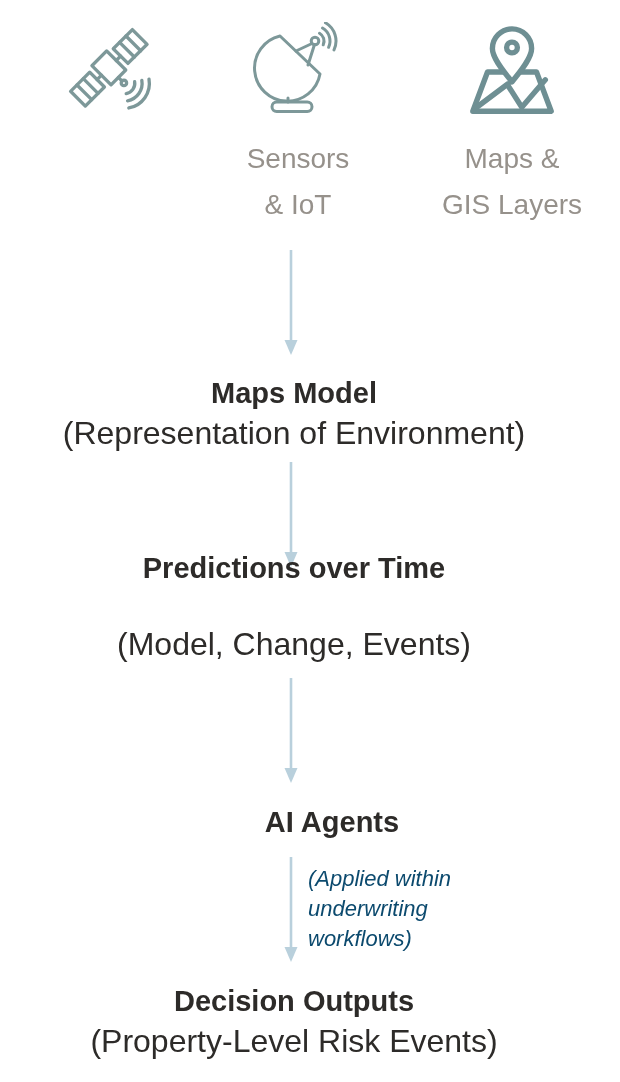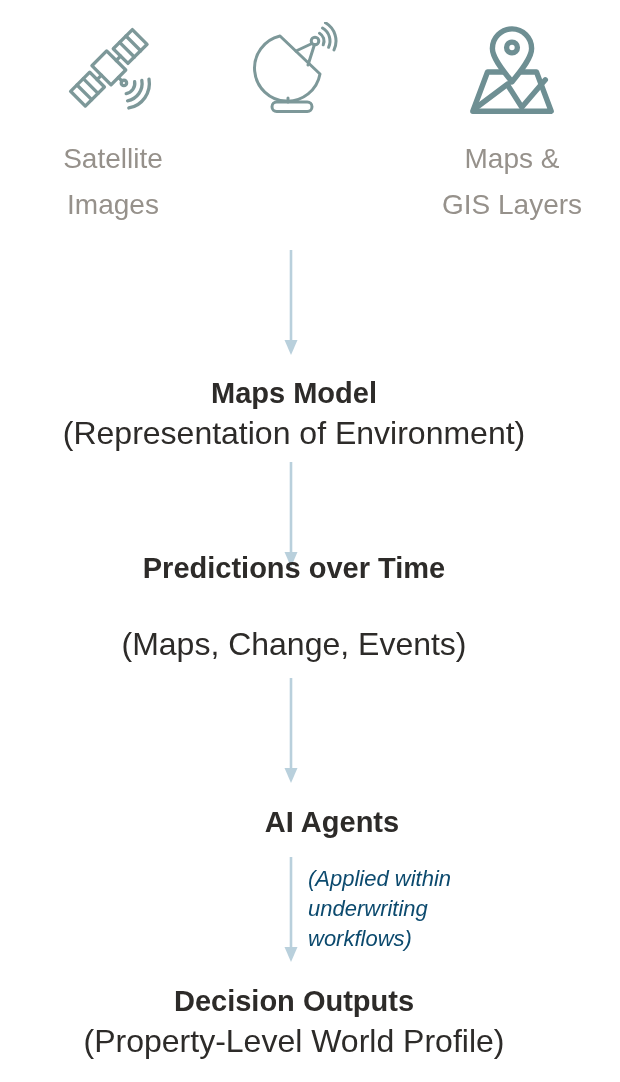--- a/index.html
+++ b/index.html
@@ -48,38 +48,38 @@
           <line x1="70.7" y1="36" x2="70.7" y2="56"></line>
           <line x1="79.3" y1="36" x2="79.3" y2="56"></line>
           <line x1="46" y1="59" x2="46" y2="64"></line>
           <circle cx="46" cy="66.5" r="2.6"></circle>
         </g>
         <path d="M 70.8 59.3 A 10 10 0 0 1 62.7 70.8"></path>
         <path d="M 77.7 58.0 A 17 17 0 0 1 64.0 77.7"></path>
         <path d="M 84.6 56.8 A 24 24 0 0 1 65.2 84.6"></path>
       </svg>
     </div>
-    <div class="source-label">Satellite
-Images</div>
   </div>
 
   <div class="source-col" style="left:213px;width:170px;">
     <div class="icon-box">
       <svg width="100" height="100" viewBox="0 0 100 100" fill="none" stroke="#7d9899" stroke-width="3" stroke-linecap="round" stroke-linejoin="round">
         <path d="M 32 14 A 33 33 0 1 0 72 52 Z"></path>
         <line x1="48" y1="29" x2="64" y2="21.5"></line>
         <line x1="60" y1="43" x2="66.5" y2="22.5"></line>
         <circle cx="67" cy="19" r="3.8"></circle>
         <path d="M 71.5 11.2 A 9 9 0 0 1 75.2 22.8"></path>
         <path d="M 74.5 6.0 A 15 15 0 0 1 80.6 25.3"></path>
         <path d="M 77.5 0.8 A 21 21 0 0 1 86.0 27.9"></path>
         <line x1="40" y1="76" x2="40" y2="80"></line>
         <rect x="24" y="80" width="40" height="9.5" rx="4.7"></rect>
       </svg>
     </div>
+    <div class="source-label">Sensors
+&amp; IoT</div>
   </div>
 
   <div class="source-col" style="left:417px;width:190px;">
     <div class="icon-box">
       <svg width="98" height="98" viewBox="0 0 100 100" fill="none" stroke="#6e8f93" stroke-width="5.5" stroke-linecap="round" stroke-linejoin="round">
         <path d="M 10 90 L 25 50 L 75 50 L 90 90 Z"></path>
         <path d="M 14 86 L 46 62"></path>
         <path d="M 46 64 L 60 86 L 84 58"></path>
         <path d="M 50 6 C 39 6 30 15 30 26 C 30 37 44 52 50 60 C 56 52 70 37 70 26 C 70 15 61 6 50 6 Z" fill="#ffffff"></path>
         <circle cx="50" cy="25" r="5.5" fill="#ffffff"></circle>
@@ -96,33 +96,33 @@
 
   <div class="flow-text flow-title" style="top:377px;">Maps Model</div>
   <div class="flow-text flow-subtitle" style="top:417px;">(Representation of Environment)</div>
 
   <svg class="arrow" style="top:462px;" width="18" height="106" viewBox="0 0 18 106">
     <line x1="9" y1="0" x2="9" y2="91" stroke="#b9d0dc" stroke-width="2.6"></line>
     <polygon points="2.5,90 15.5,90 9,105" fill="#b9d0dc"></polygon>
   </svg>
 
   <div class="flow-text flow-title" style="top:552px;">Predictions over Time</div>
-  <div class="flow-text flow-subtitle" style="top:628px;">(Maps, Change, Events)</div>
+  <div class="flow-text flow-subtitle" style="top:628px;">(Model, Change, Events)</div>
 
   <svg class="arrow" style="top:678px;" width="18" height="106" viewBox="0 0 18 106">
     <line x1="9" y1="0" x2="9" y2="91" stroke="#b9d0dc" stroke-width="2.6"></line>
     <polygon points="2.5,90 15.5,90 9,105" fill="#b9d0dc"></polygon>
   </svg>
 
   <div class="flow-text flow-title" style="top:806px;padding-left:38px;">AI Agents</div>
 
   <svg class="arrow" style="top:857px;" width="18" height="106" viewBox="0 0 18 106">
     <line x1="9" y1="0" x2="9" y2="91" stroke="#b9d0dc" stroke-width="2.6"></line>
     <polygon points="2.5,90 15.5,90 9,105" fill="#b9d0dc"></polygon>
   </svg>
   <div class="annotation">(Applied within
 underwriting
 workflows)</div>
 
   <div class="flow-text flow-title" style="top:985px;">Decision Outputs</div>
-  <div class="flow-text flow-subtitle" style="top:1025px;">(Property-Level World Profile)</div>
+  <div class="flow-text flow-subtitle" style="top:1025px;">(Property-Level Risk Events)</div>
 
 </div>
 
 </body></html>

